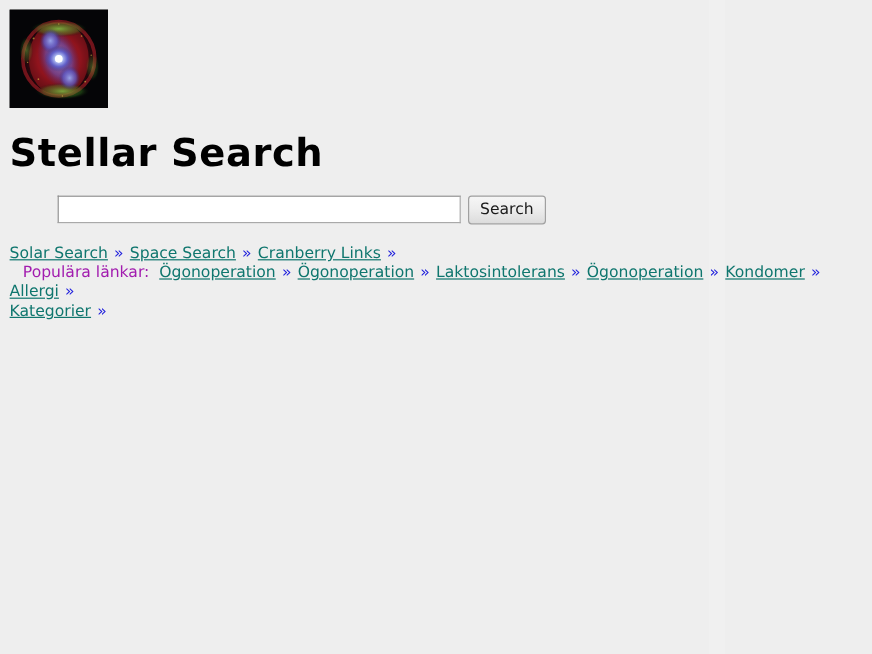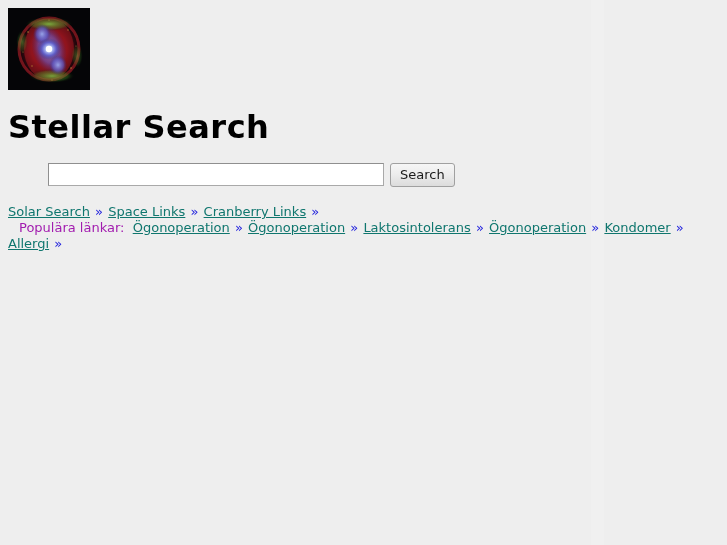--- a/index.html
+++ b/index.html
@@ -189,21 +189,21 @@
     <form class="search-form">
       <input class="search-input" type="text" placeholder="" style="">
       <button class="search-button" type="submit">Search</button>
     </form>
 
     <div class="links">
 
       <span class="row">
         <a href="#">Solar Search</a>
         <span class="sep">»</span>
-        <a href="#">Space Links</a>
+        <a href="#">Space Search</a>
         <span class="sep">»</span>
         <a href="#">Cranberry Links</a>
         <span class="sep">»</span>
       </span>
 
       <span class="row">
         <span class="label">Populära länkar:</span>&nbsp;
         <a href="#">Ögonoperation</a>
         <span class="sep">»</span>
         <a href="#">Ögonoperation</a>
@@ -211,17 +211,21 @@
         <a href="#">Laktosintolerans</a>
         <span class="sep">»</span>
         <a href="#">Ögonoperation</a>
         <span class="sep">»</span>
         <a href="#">Kondomer</a>
         <span class="sep">»</span>
         <a href="#">Allergi</a>
         <span class="sep">»</span>
       </span>
 
+      <span class="row">
+        <a href="#">Kategorier</a>
+        <span class="sep">»</span>
+      </span>
 
     </div>
 
   </div>
 </div>
 
 </body></html>

